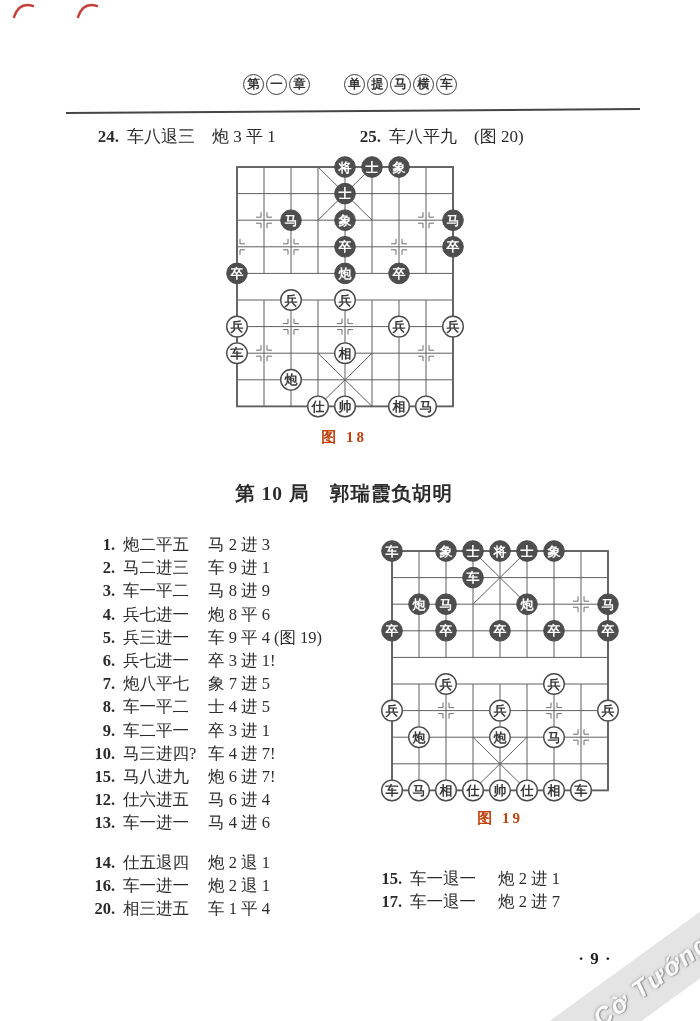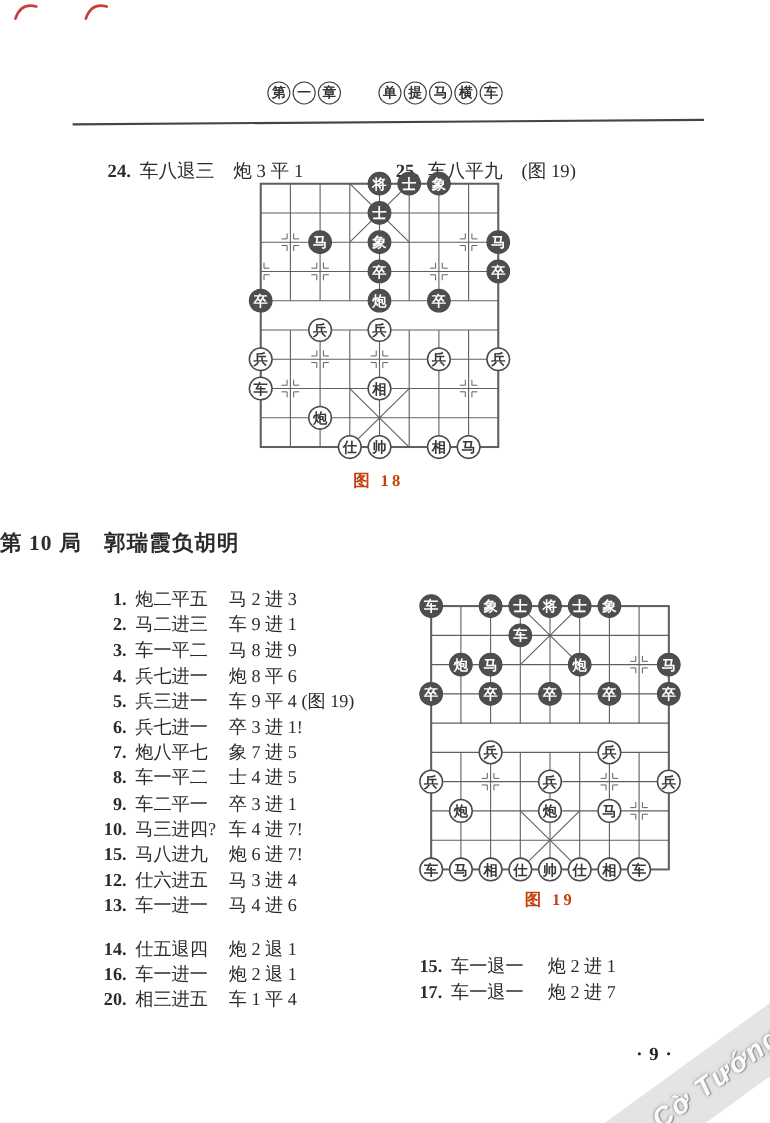--- a/index.html
+++ b/index.html
@@ -19,27 +19,27 @@
   .group-gap { width:30px; }
 
   #header-rule { top:110px; left:66px; width:574px; height:1.6px; background:#454545; transform:rotate(-0.4deg); }
 
   
   .move-entry { display:flex; font-size:16.5px; line-height:23.2px; white-space:nowrap; }
   .move-num { width:26px; text-align:right; font-weight:bold; margin-right:8px; }
   .move-red { width:85px; }
   .move-red.wide { width:88px; }
 
-  #intro-moves { top:125px; left:0; width:700px; height:24px;margin-top:19px; }
+  #intro-moves { top:125px; left:0; width:700px; height:24px; }
   #intro-moves .move-entry { position:absolute; font-size:17px; }
   #intro-moves .e0 { left:89px; }
   #intro-moves .e1 { left:351px;align-items:center; }
   #intro-moves .move-num { width:30px; }
 
-  #game-title { top:480px; left:0; width:688px; font-size:19.5px; font-weight:bold; letter-spacing:1px; }
+  #game-title { top:480px; left:0; width:688px; text-align:center; font-size:19.5px; font-weight:bold; letter-spacing:1px; }
 
   #moves-main { top:533px; left:89px; }
 
   #moves-bottom { top:851px; left:0; width:700px; }
   #moves-bottom .grid-row { position:relative; height:23.2px;padding-left:32px; }
   #moves-bottom .move-entry { position:absolute; top:0; }
   #moves-bottom .cell-left  { left:89px; }
   #moves-bottom .cell-right { left:376px;margin-top:16px; }
 
   .fig-caption { font-weight:bold; font-size:15px; letter-spacing:3px; text-align:center; width:120px; color:#c2410c; }
@@ -84,21 +84,21 @@
 
 <div id="intro-moves" class="abs">
     <div class="move-entry e0">
       <span class="move-num">24.</span>
       <span class="move-red">车八退三</span>
       <span class="move-black">炮 3 平 1</span>
     </div>
     <div class="move-entry e1">
       <span class="move-num">25.</span>
       <span class="move-red">车八平九</span>
-      <span class="move-black">(图 19)</span>
+      <span class="move-black">(图 20)</span>
     </div>
   </div>
 
 <svg id="board-18" class="abs" width="240" height="266">
     <line x1="12" y1="14" x2="228" y2="14" stroke="#5f5f5f" stroke-width="1"></line>
     <line x1="12" y1="40.6" x2="228" y2="40.6" stroke="#5f5f5f" stroke-width="1"></line>
     <line x1="12" y1="67.2" x2="228" y2="67.2" stroke="#5f5f5f" stroke-width="1"></line>
     <line x1="12" y1="93.80000000000001" x2="228" y2="93.80000000000001" stroke="#5f5f5f" stroke-width="1"></line>
     <line x1="12" y1="120.4" x2="228" y2="120.4" stroke="#5f5f5f" stroke-width="1"></line>
     <line x1="12" y1="147" x2="228" y2="147" stroke="#5f5f5f" stroke-width="1"></line>
@@ -328,21 +328,21 @@
       <span class="move-black">车 4 进 7!</span>
     </div>
     <div class="move-entry">
       <span class="move-num">15.</span>
       <span class="move-red">马八进九</span>
       <span class="move-black">炮 6 进 7!</span>
     </div>
     <div class="move-entry">
       <span class="move-num">12.</span>
       <span class="move-red">仕六进五</span>
-      <span class="move-black">马 3 进 4</span>
+      <span class="move-black">马 6 进 4</span>
     </div>
     <div class="move-entry">
       <span class="move-num">13.</span>
       <span class="move-red">车一进一</span>
       <span class="move-black">马 4 进 6</span>
     </div>
   </div>
 
 <svg id="board-19" class="abs" width="240" height="266">
     <line x1="12" y1="14" x2="228" y2="14" stroke="#5f5f5f" stroke-width="1"></line>

